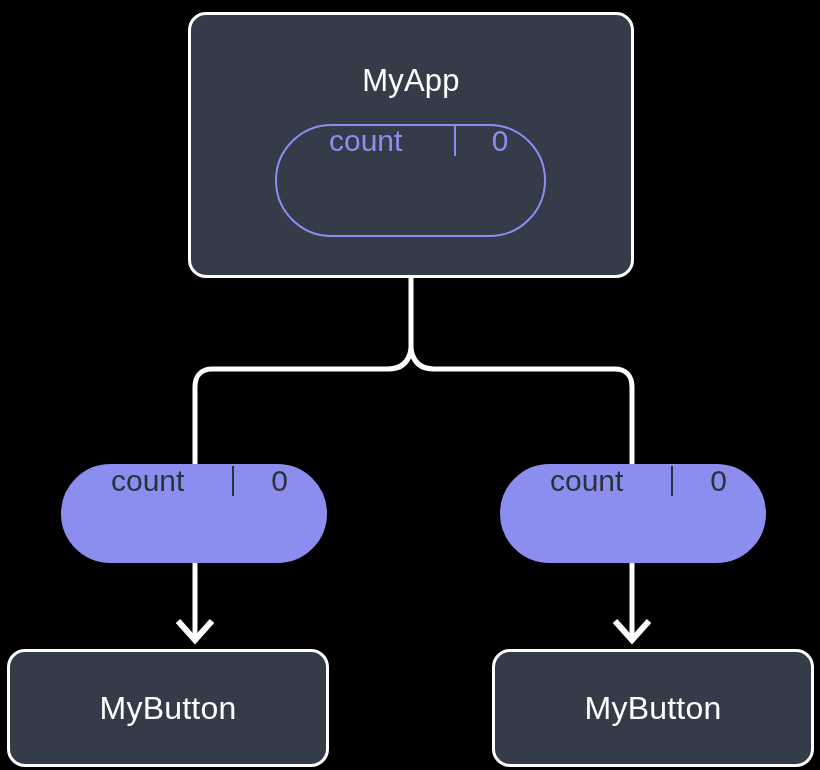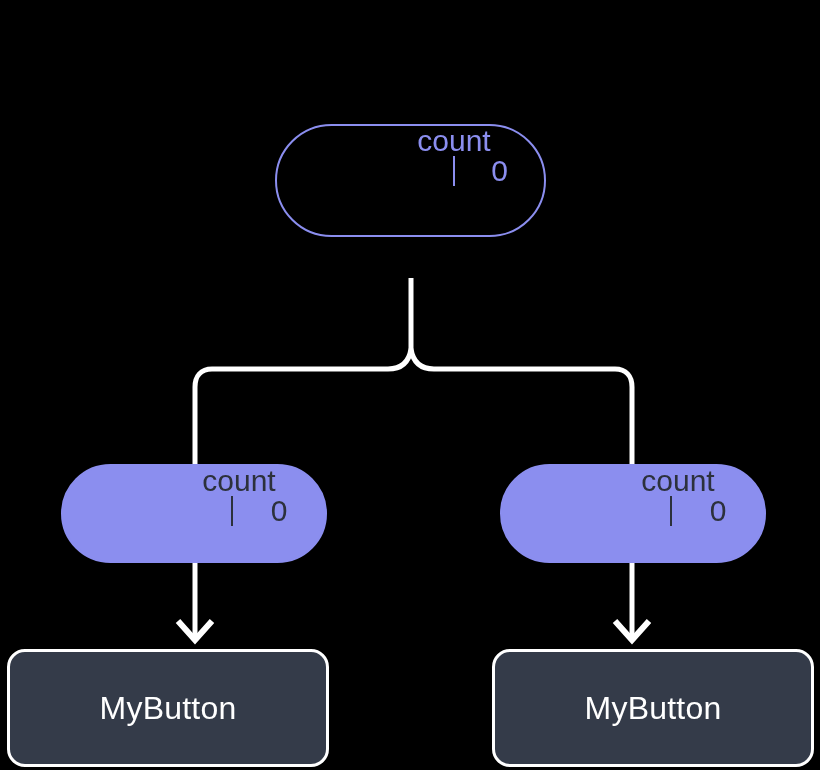--- a/index.html
+++ b/index.html
@@ -75,24 +75,23 @@
   #box-mybutton-left .component-title,
   #box-mybutton-right .component-title {
     font-size: 32px;
   }
 
   
   .state-pill {
     position: absolute;
     box-sizing: border-box;
     display: flex;
-    align-items: flex-end;
+    align-items: flex-start;
     border-radius: 999px;
     overflow: hidden;
-    flex-direction: column;
   }
   .pill-key, .pill-value {
     display: flex;
     align-items: center;
     justify-content: center;
     font-size: 30px;
     line-height: 1;
     white-space: nowrap;
     box-sizing: border-box;
   }
@@ -171,20 +170,23 @@
              C 626 369, 632 376, 632 387
              L 632 466" fill="none" stroke="#ffffff" stroke-width="5" stroke-linecap="butt" stroke-linejoin="round"></path>
 
     <path d="M 195 563 L 195 640" fill="none" stroke="#ffffff" stroke-width="5" stroke-linecap="butt"></path>
     <path d="M 178 621 L 195 640 L 212 621" fill="none" stroke="#ffffff" stroke-width="6" stroke-linecap="butt" stroke-linejoin="miter"></path>
 
     <path d="M 632 563 L 632 640" fill="none" stroke="#ffffff" stroke-width="5" stroke-linecap="butt"></path>
     <path d="M 615 621 L 632 640 L 649 621" fill="none" stroke="#ffffff" stroke-width="6" stroke-linecap="butt" stroke-linejoin="miter"></path>
   </svg>
 
+  <div id="box-myapp" class="component-box">
+    <div class="component-title">MyApp</div>
+  </div>
 
   <div id="pill-myapp" class="state-pill outlined">
     <div class="pill-key">count</div>
     <div class="pill-value">0</div>
   </div>
 
   <div id="pill-left" class="state-pill filled">
     <div class="pill-key">count</div>
     <div class="pill-value">0</div>
   </div>

